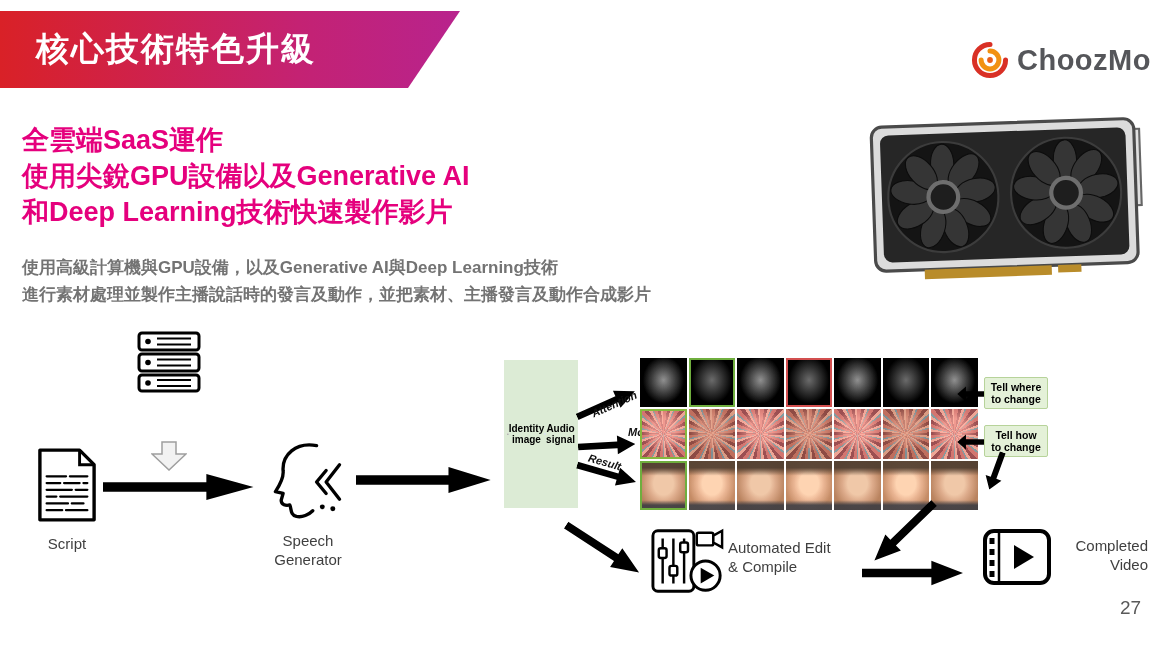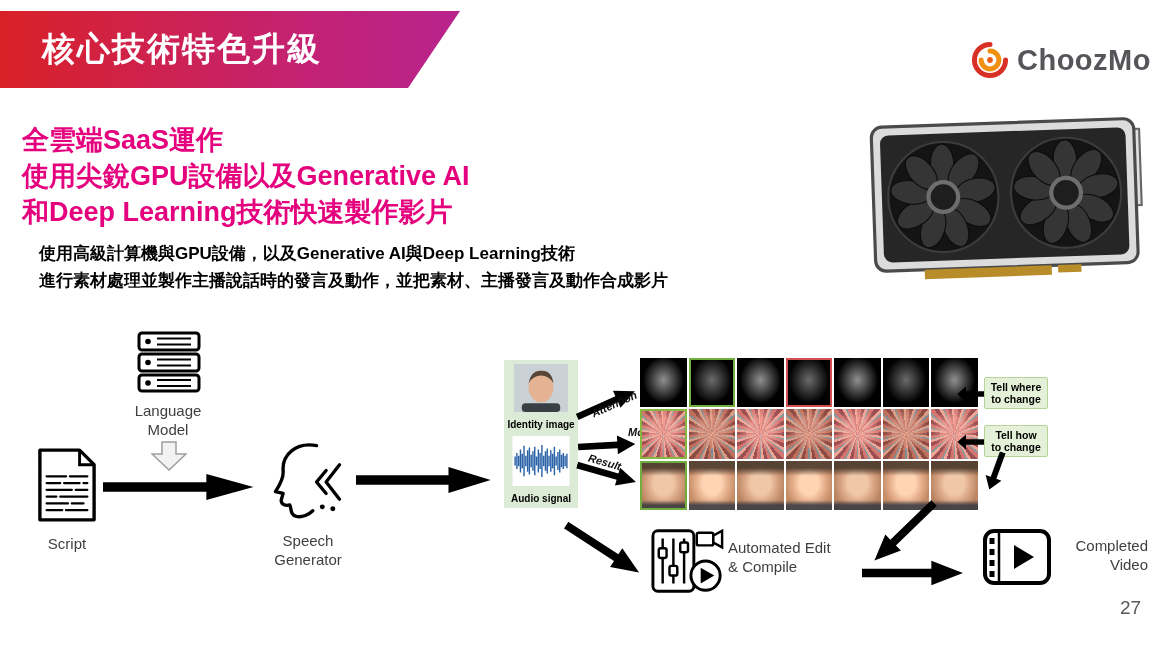--- a/index.html
+++ b/index.html
@@ -4,42 +4,42 @@
 <style>
   html,body{margin:0;padding:0;background:#fff;}
   .slide{position:relative;width:1167px;height:655px;background:#fff;overflow:hidden;
          font-family:"Liberation Sans",sans-serif;}
 
   
   .banner{position:absolute;left:0;top:11px;width:460px;height:77px;
           background:linear-gradient(90deg,#d92127 0%,#c42273 65%,#b8238d 100%);
           clip-path:polygon(0 0,100% 0,calc(100% - 52px) 100%,0 100%);
           display:flex;align-items:center;}
-  .banner h1{margin:16px;padding-left:26px;font-size:33px;color:#fff;font-weight:bold;letter-spacing:2px;}
+  .banner h1{margin:10px;padding-left:26px;font-size:33px;color:#fff;font-weight:bold;letter-spacing:2px;}
 
   
   .logo{position:absolute;left:970px;top:40px;display:flex;align-items:center;gap:7px;}
   .logo-text{font-size:29px;font-weight:bold;color:#55565a;letter-spacing:.5px;text-align:right;}
 
   
   .headline{position:absolute;left:22px;top:122px;color:#e5007d;font-size:27px;font-weight:bold;line-height:36px;}
-  .body-text{position:absolute;left:22px;top:240px;color:#000000;font-size:17px;font-weight:bold;line-height:27px;margin-left:17px;}
+  .body-text{position:absolute;left:22px;top:254px;color:#737373;font-size:17px;font-weight:bold;line-height:27px;}
 
   
   .gpu{position:absolute;left:868px;top:108px;width:278px;transform:rotate(-2deg);}
 
   
   .abs{position:absolute;}
   .icon-label{position:absolute;color:#3f3f3f;font-size:15px;text-align:center;line-height:19px;}
   .prewrap{white-space:pre-line;}
   .fan-label{position:absolute;font-size:11px;font-weight:bold;font-style:italic;color:#111;}
 
   
   .panel{position:absolute;left:504px;top:360px;width:74px;height:148px;background:#dcebd5;
-         display:flex;flex-direction:column;align-items:center;justify-content:space-between;
+         display:flex;flex-direction:row;align-items:center;justify-content:space-between;
          padding:4px 3px;box-sizing:border-box;}
   .panel .plabel{font-size:10px;font-weight:bold;color:#000;text-align:center;line-height:11px;}
 
   
   .grid{position:absolute;left:640px;top:358px;width:338px;height:152px;background:#fff;
         display:grid;grid-template-columns:repeat(7,1fr);grid-template-rows:repeat(3,1fr);gap:2px;}
   .cell{width:100%;height:100%;}
   .cell.attn{background:radial-gradient(ellipse 55% 60% at 50% 45%,#6b6b6b 0%,#2e2e2e 45%,#000 80%);}
   .cell.attn:nth-child(odd){filter:brightness(1.35);}
   .cell.motion{background:
@@ -145,22 +145,20 @@
       <rect x="2" y="23" width="60" height="17" rx="3"></rect>
       <rect x="2" y="44" width="60" height="16" rx="3"></rect>
     </g>
     <g stroke="#000" stroke-width="2">
       <path d="M20 7.5 H54 M20 13.5 H54 M20 28.5 H54 M20 34.5 H54 M20 49 H54 M20 55 H54"></path>
     </g>
     <circle cx="11" cy="10.5" r="2.8" fill="#000"></circle>
     <circle cx="11" cy="31.5" r="2.8" fill="#000"></circle>
     <circle cx="11" cy="52" r="2.8" fill="#000"></circle>
   </svg>
-  <div class="icon-label prewrap" style="left:108px;top:401px;width:120px">Language
-Model</div>
   <svg class="abs" style="left:151px;top:441px" width="36" height="30" viewBox="0 0 36 30">
     <polygon points="11,1 25,1 25,13 35,13 18,29 1,13 11,13" fill="#f2f2f2" stroke="#9e9e9e" stroke-width="1.5"></polygon>
   </svg>
 
   <svg class="abs" style="left:263px;top:437px" width="88" height="90" viewBox="0 0 92 92">
     <path d="M56 8 C34 4 20 18 21 34 C22 42 17 50 13 56 L21 58 L19 65 C19 70 24 71 28 70 C30 74 28 80 35 82 C41 83.5 48 80 52 76" fill="none" stroke="#000" stroke-width="3.5" stroke-linecap="round" stroke-linejoin="round"></path>
     <path d="M66 34 L56 46 L66 58" fill="none" stroke="#000" stroke-width="3.5" stroke-linecap="round" stroke-linejoin="round"></path>
     <path d="M80 28 L66 46 L80 64" fill="none" stroke="#000" stroke-width="3.5" stroke-linecap="round" stroke-linejoin="round"></path>
     <circle cx="62" cy="72" r="2.6" fill="#000"></circle>
     <circle cx="73" cy="74" r="2.6" fill="#000"></circle>

